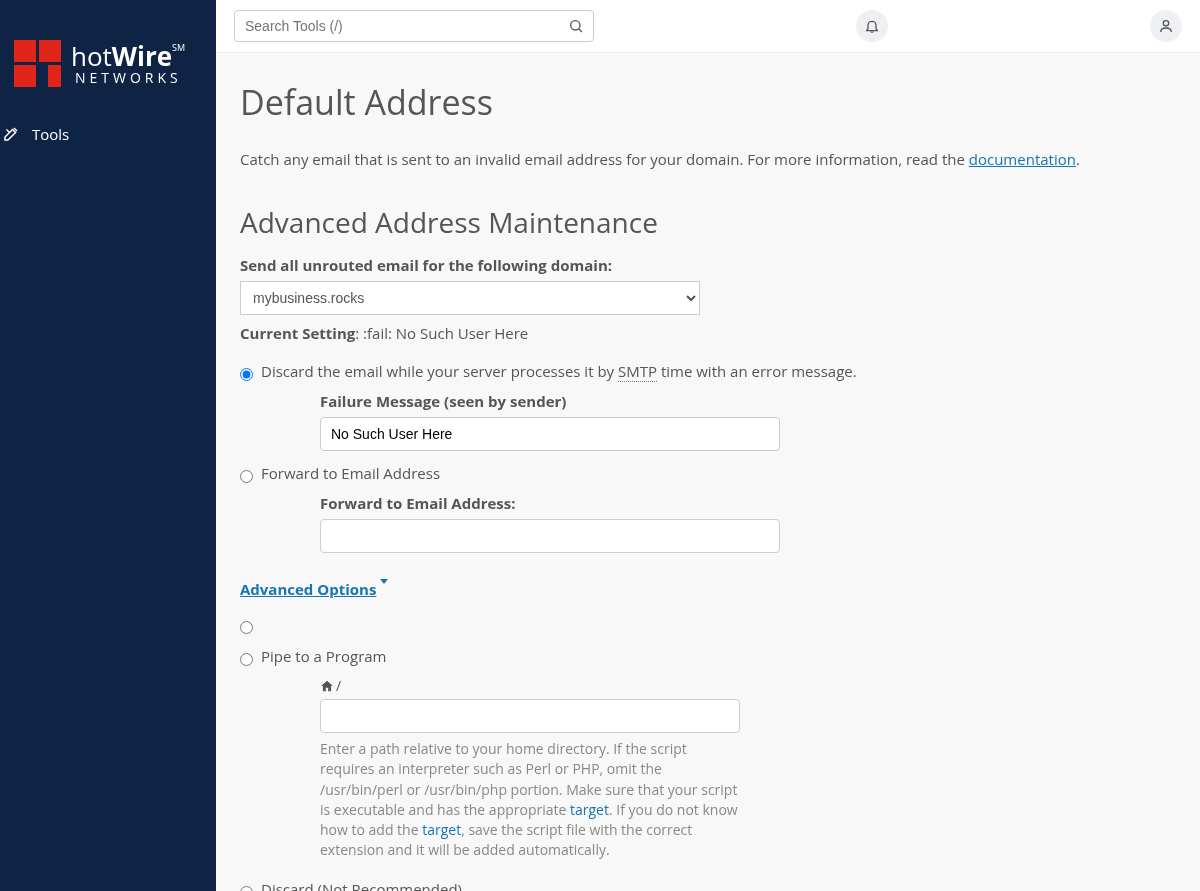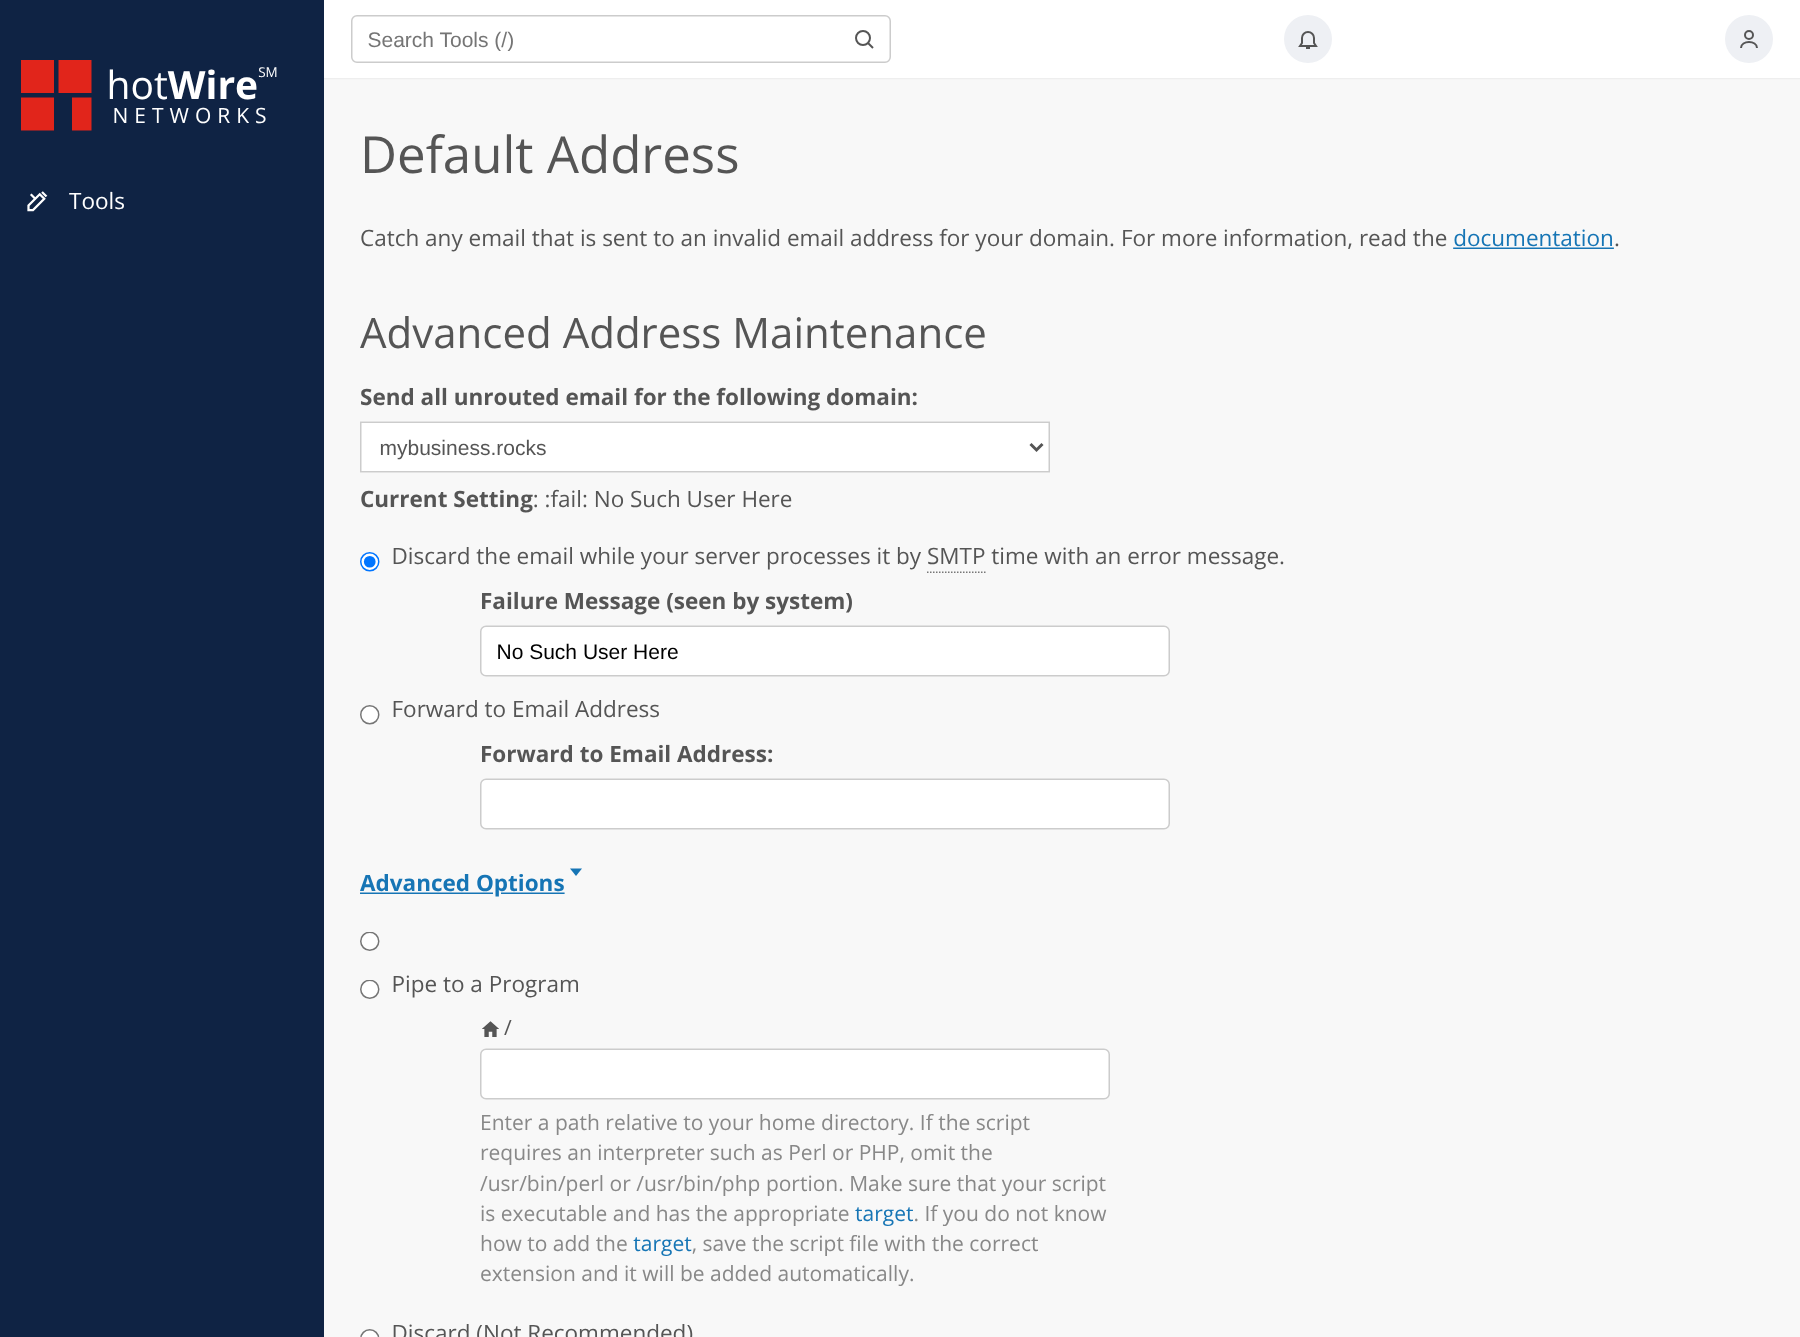--- a/index.html
+++ b/index.html
@@ -47,21 +47,21 @@
 .logo-sub {
   font-size: 14px;
   letter-spacing: 4px;
   font-weight: 400;
   margin-top: 2px;
   margin-left: 4px;
 }
 .nav-item {
   display: flex;
   align-items: center;
-  padding: 12px 16px;
+  padding: 12px 2px;
   cursor: pointer;
   color: #fff;
   font-size: 15px;
 }
 .nav-item svg { margin-right: 12px; }
 .main {
   flex: 1;
   display: flex;
   flex-direction: column;
 }
@@ -285,21 +285,21 @@
     </div>
 
     
     <div class="radio-row">
       <input type="radio" name="opt" checked="" style="">
       <label>
         <span>Discard the email while your server processes it by </span><span class="dotted">SMTP</span><span> time with an error message.</span>
       </label>
     </div>
     <div class="sub-section">
-      <div class="sub-label">Failure Message (seen by system)</div>
+      <div class="sub-label">Failure Message (seen by sender)</div>
       <input class="text-input" type="text" value="No Such User Here" style="">
     </div>
 
     
     <div class="radio-row">
       <input type="radio" name="opt" style="">
       <label>Forward to Email Address</label>
     </div>
     <div class="sub-section">
       <div class="sub-label">Forward to Email Address:</div>

